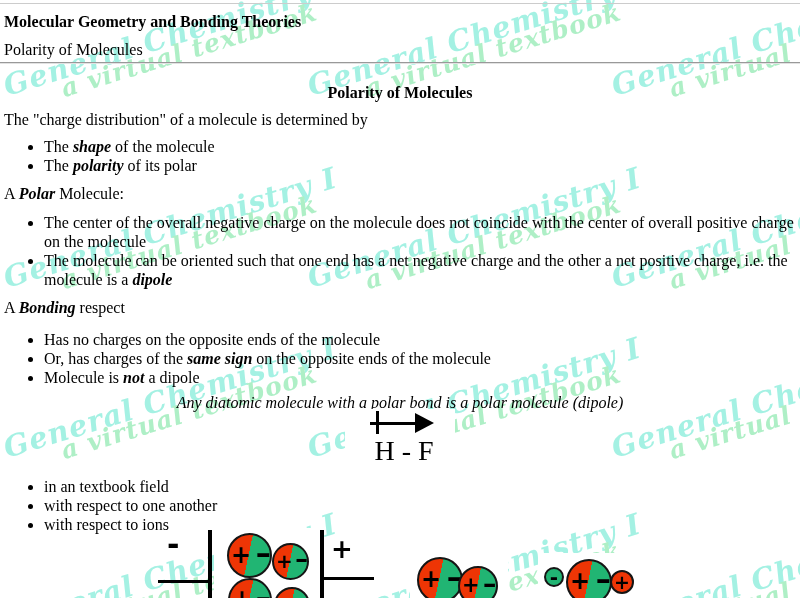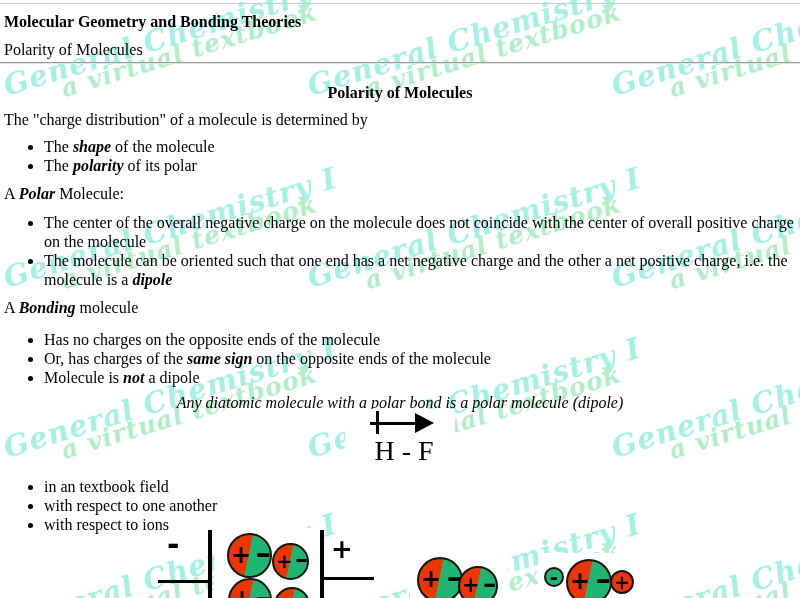--- a/index.html
+++ b/index.html
@@ -126,21 +126,21 @@
     <li><span>The </span><span class="bi">shape</span><span> of the molecule</span></li>
     <li><span>The </span><span class="bi">polarity</span><span> of its polar</span></li>
   </ul>
 
   <p class="polar-h"><span>A </span><span class="bi">Polar</span><span> Molecule:</span></p>
   <ul class="g2">
     <li><span>The center of the overall negative charge on the molecule does not coincide with the center of overall positive charge on the molecule</span><span class="bi"></span><span></span></li>
     <li><span>The molecule can be oriented such that one end has a net negative charge and the other a net positive charge, i.e. the molecule is a </span><span class="bi">dipole</span><span></span></li>
   </ul>
 
-  <p class="polar-h"><span>A </span><span class="bi">Bonding</span><span> molecule</span></p>
+  <p class="polar-h"><span>A </span><span class="bi">Bonding</span><span> respect</span></p>
   <ul class="g3">
     <li><span>Has no charges on the opposite ends of the molecule</span><span class="bi"></span><span></span></li>
     <li><span>Or, has charges of the </span><span class="bi">same sign</span><span> on the opposite ends of the molecule</span></li>
     <li><span>Molecule is </span><span class="bi">not</span><span> a dipole</span></li>
   </ul>
 
   <p class="note">Any diatomic molecule with a polar bond is a polar molecule (dipole)</p>
 
   <div class="hf-figure">
     <div class="hf-tail"></div>

